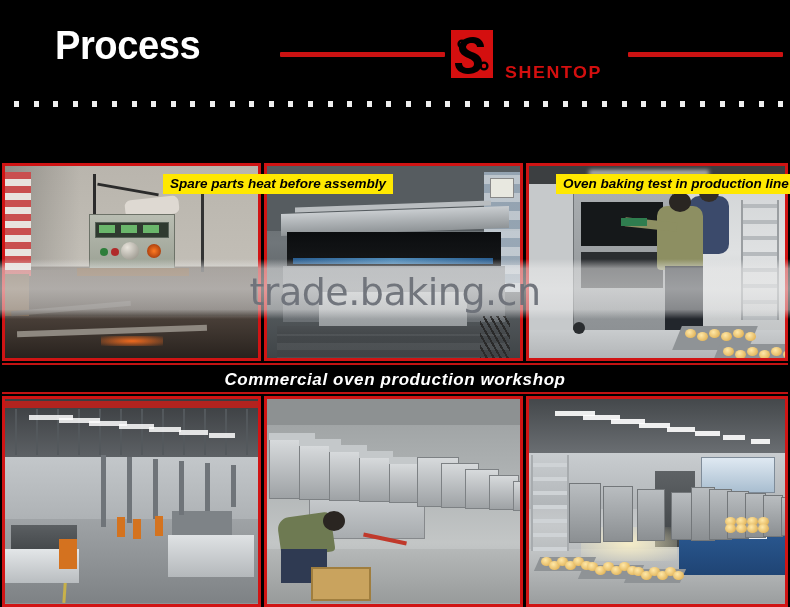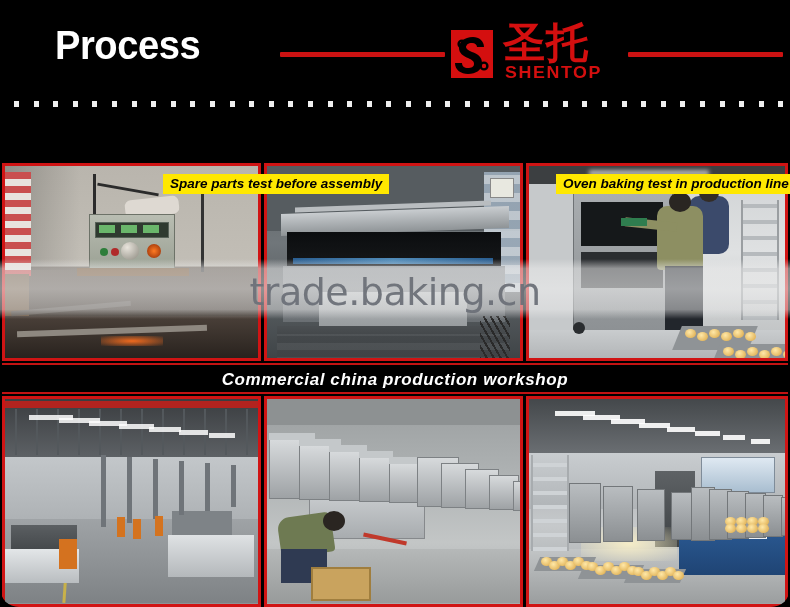--- a/index.html
+++ b/index.html
@@ -1,18 +1,18 @@
 <!DOCTYPE html>
 <html><head>
 <meta charset="utf-8">
 <style>
   html,body{margin:0;padding:0;background:#000;}
   body{width:790px;height:607px;overflow:hidden;font-family:"Liberation Sans",sans-serif;}
 
-  #page{position:relative;width:790px;height:607px;background:#000;overflow:hidden;border-radius:19px;}
+  #page{position:relative;width:790px;height:607px;background:#000;overflow:hidden;}
 
   
   #header{position:relative;height:92px;width:790px;background:#000;}
   #title{
     position:absolute;left:55px;top:25px;
     font-size:41px;font-weight:bold;color:#ffffff;
     letter-spacing:-0.5px;line-height:41px;
     font-family:"Liberation Sans",sans-serif;
     transform:scaleX(0.93);transform-origin:left center;
   }
@@ -218,21 +218,20 @@
     <div class="redline" id="redline-left"></div>
     <div class="redline" id="redline-right"></div>
 
     <div id="logo">
       <svg id="logo-mark" viewBox="0 0 56 56">
         <path d="M8 4 L50 4 L50 52 L8 52 Z" fill="#d40f0f"></path>
         <path d="M30 11 c-9 0 -14 5 -14 11 c0 5 4 8 9 10 c4 2 6 3 6 6 c0 3 -3 4 -6 4 c-4 0 -6 -2 -6 -5 h-7 c0 7 6 11 13 11 c8 0 14 -4 14 -11 c0 -6 -4 -9 -10 -11 c-4 -2 -6 -3 -6 -5 c0 -2 2 -4 6 -4 c3 0 5 2 5 4 h7 c0 -6 -5 -10 -11 -10 z" fill="#000"></path>
         <circle cx="19" cy="18" r="3.4" fill="none" stroke="#000" stroke-width="2.4"></circle>
         <circle cx="41" cy="40" r="3.4" fill="none" stroke="#000" stroke-width="2.4"></circle>
       </svg>
-      <div id="logo-cn">圣托</div>
       <div id="logo-en">SHENTOP</div>
     </div>
   </div>
 
   <div id="dotted">
       <div class="dot" style="left: 14px;"></div>
       <div class="dot" style="left: 33.6px;"></div>
       <div class="dot" style="left: 53.2px;"></div>
       <div class="dot" style="left: 72.8px;"></div>
       <div class="dot" style="left: 92.4px;"></div>
@@ -351,25 +350,25 @@
           <div class="bun" style="left: 194px; top: 181px;"></div>
           <div class="bun" style="left: 206px; top: 184px;"></div>
           <div class="bun" style="left: 218px; top: 181px;"></div>
           <div class="bun" style="left: 230px; top: 184px;"></div>
           <div class="bun" style="left: 242px; top: 181px;"></div>
           <div class="bun" style="left: 254px; top: 184px;"></div>
         </div>
     </div>
   </div>
 
-  <div class="callout" id="callout0">Spare parts test before assembly</div>
+  <div class="callout" id="callout0">Spare parts heat before assembly</div>
   <div class="callout" id="callout1">Oven baking test in production line</div>
 
   <div id="mid-banner">
-    <div id="mid-banner-text">Commercial china production workshop</div>
+    <div id="mid-banner-text">Commercial oven production workshop</div>
   </div>
 
   <div class="photo-row" id="row3">
 
     <div class="cell c0">
       <div class="photo" id="p4">
         <div class="obj sky" id="p4-bg"></div>
         <div class="obj" id="p4-roof"></div>
         <div class="obj" id="p4-beam"></div>
         <div class="obj" id="p4-hall"></div>

